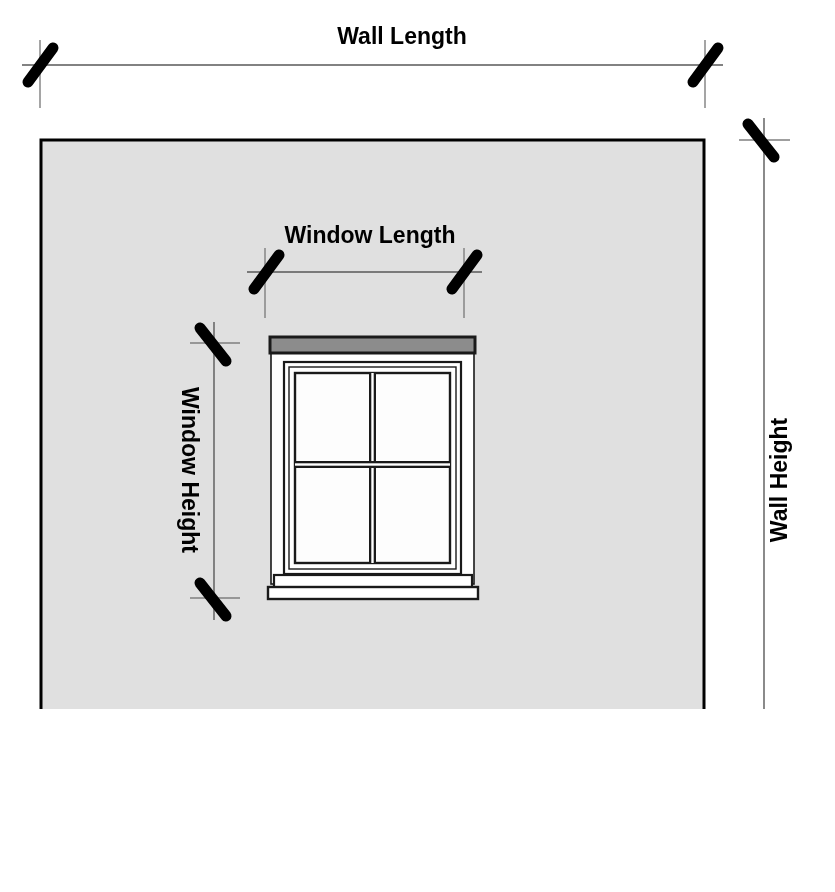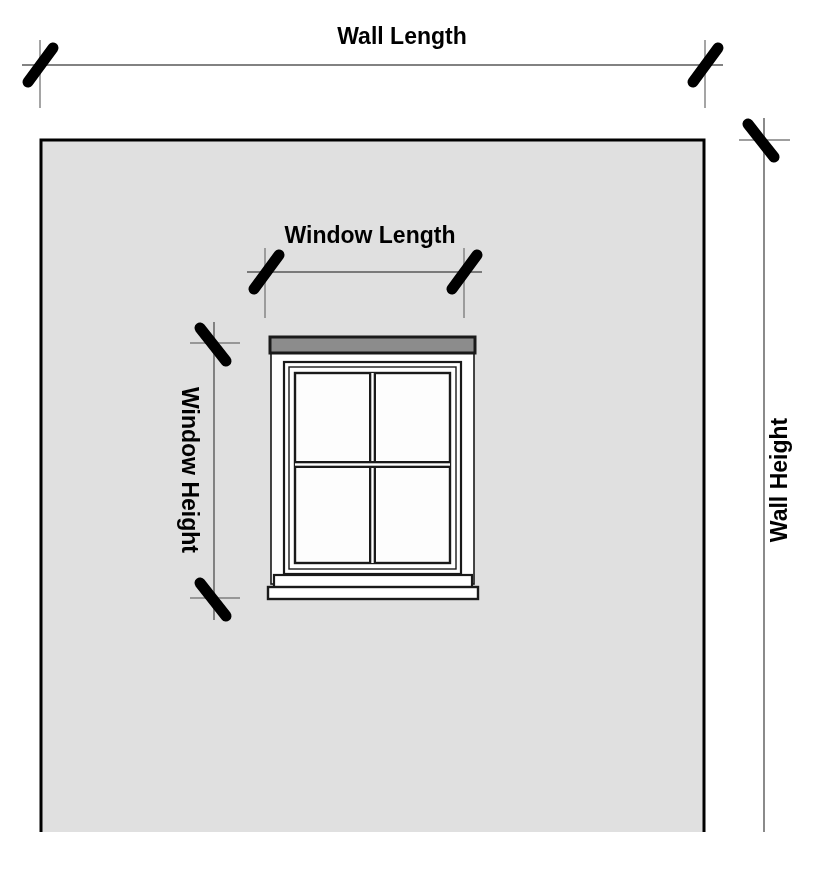--- a/index.html
+++ b/index.html
@@ -6,21 +6,21 @@
     margin: 0;
     padding: 0;
     background: #ffffff;
   }
   body {
     font-family: "Liberation Sans", sans-serif;
   }
   #stage {
     position: relative;
     width: 835px;
-    height: 832px;
+    height: 709px;
     background: #ffffff;
     overflow: hidden;
   }
   #stage svg {
     display: block;
   }
   .dim-label {
     font-family: "Liberation Sans", sans-serif;
     font-weight: bold;
     font-size: 23px;

